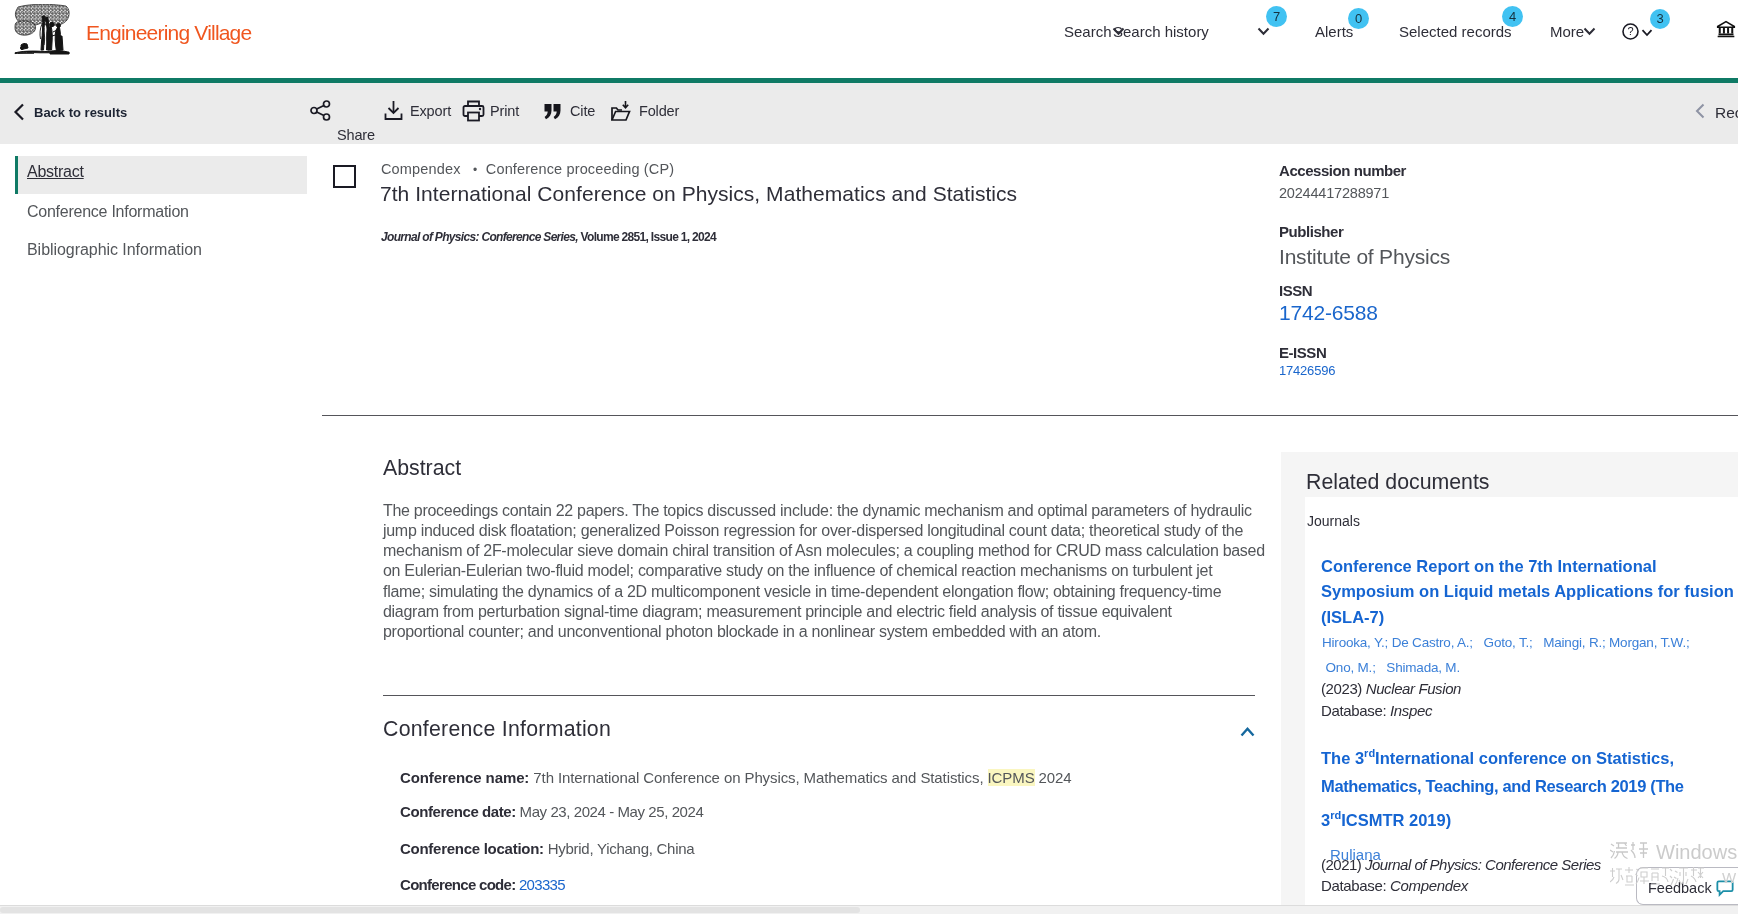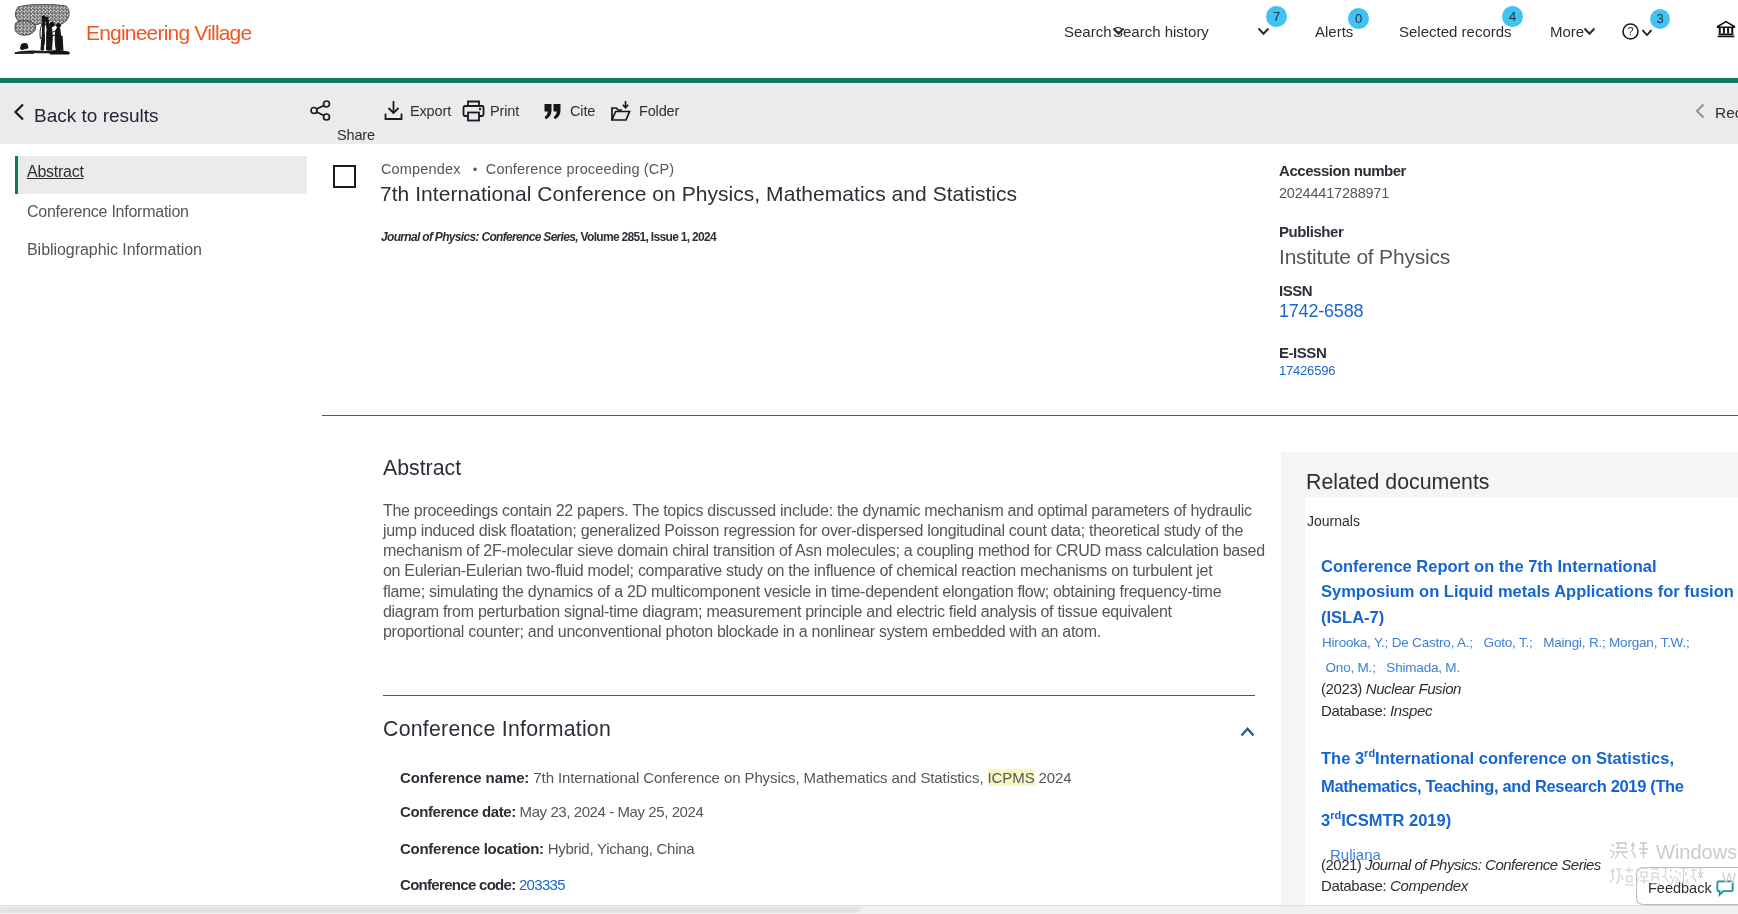--- a/index.html
+++ b/index.html
@@ -82,21 +82,21 @@
     <path d="M4.5 10.5 V17.5 M9.5 10.5 V17.5 M14.5 10.5 V17.5 M19.5 10.5 V17.5" stroke="#111" stroke-width="2.4"></path>
     <path d="M3 18.5 H21 M2 21 H22" stroke="#111" stroke-width="2"></path>
   </svg>
 
   <div class="abs" style="left:0;top:78px;width:1738px;height:4.5px;background:#0f7a65;"></div>
 
   <div class="abs" style="left:0;top:82.5px;width:1738px;height:61px;background:#ebebeb;"></div>
   <svg class="abs" style="left:13px;top:103px;" width="12" height="18" viewBox="0 0 12 18">
       <path d="M10 1.5 L2.5 9 L10 16.5" fill="none" stroke="#1a1a24" stroke-width="2.2"></path>
     </svg>
-  <div class="abs" style="left:34px;top:104.6px;font-size:19px;color:#1d2433;">Back to results</div>
+  <div class="abs" style="left:34px;top:104.6px;font-size:13px;color:#1d2433;font-weight:bold;">Back to results</div>
 
   <svg class="abs" style="left:310px;top:100px;" width="21" height="21" viewBox="0 0 21 21">
     <g fill="none" stroke="#1a1a24" stroke-width="1.7">
       <circle cx="16.5" cy="4" r="3"></circle>
         <circle cx="4" cy="10.5" r="3"></circle>
         <circle cx="16.5" cy="17" r="3"></circle>
       <path d="M6.7 9.1 L13.9 5.4 M6.7 11.9 L13.9 15.6"></path>
     </g>
   </svg>
   <div class="abs dark" style="left:337px;top:102.5px;font-size:14.5px;letter-spacing:-0.15px;margin-top:24px;">Share</div>
@@ -148,21 +148,21 @@
   <div class="abs" style="left:333px;top:165px;width:23px;height:23px;border:2.4px solid #1a1a24;background:#fff;"></div>
   <div class="abs gray" style="left:381px;top:161px;font-size:14.5px;letter-spacing:0.15px;">Compendex&nbsp;&nbsp; <span style="font-size:12px;">•</span> &nbsp;Conference proceeding (CP)</div>
   <div class="abs dark" style="left:380px;top:182px;font-size:21px;letter-spacing:0.05px;">7th International Conference on Physics, Mathematics and Statistics</div>
   <div class="abs dark" style="left:381px;top:230px;font-size:12px;letter-spacing:-0.68px;font-weight:bold;"><i>Journal of Physics: Conference Series,</i> Volume 2851, Issue 1, 2024</div>
 
   <div class="abs dark" style="left:1279px;top:161.5px;font-size:15px;letter-spacing:-0.45px;font-weight:bold;">Accession number</div>
   <div class="abs gray" style="left:1279px;top:184.5px;font-size:14.5px;letter-spacing:-0.2px;">20244417288971</div>
   <div class="abs dark" style="left:1279px;top:222.5px;font-size:15px;letter-spacing:-0.45px;font-weight:bold;">Publisher</div>
   <div class="abs gray" style="left:1279px;top:245px;font-size:21px;letter-spacing:-0.2px;">Institute of Physics</div>
   <div class="abs dark" style="left:1279px;top:281.5px;font-size:15px;letter-spacing:-0.45px;font-weight:bold;">ISSN</div>
-  <div class="abs blue" style="left:1279px;top:301px;font-size:18px;letter-spacing:-0.2px;text-align:right;">1742-6588</div>
+  <div class="abs blue" style="left:1279px;top:301px;font-size:21px;letter-spacing:-0.2px;text-align:right;">1742-6588</div>
   <div class="abs dark" style="left:1279px;top:343.5px;font-size:15px;letter-spacing:-0.45px;font-weight:bold;">E-ISSN</div>
   <div class="abs blue" style="left:1279px;top:363px;font-size:13px;letter-spacing:-0.2px;">17426596</div>
 
   <div class="abs" style="left:322px;top:415px;width:1416px;height:1px;background:#55555a;"></div>
 
   <div class="abs dark" style="left:383px;top:455.7px;font-size:21.3px;">Abstract</div>
   <div class="abs gray" style="left:383px;top:500.5px;font-size:16px;letter-spacing:-0.29px;line-height:20.3px;">
     The proceedings contain 22 papers. The topics discussed include: the dynamic mechanism and optimal parameters of hydraulic<br>
     jump induced disk floatation; generalized Poisson regression for over-dispersed longitudinal count data; theoretical study of the<br>
     mechanism of 2F-molecular sieve domain chiral transition of Asn molecules; a coupling method for CRUD mass calculation based<br>

